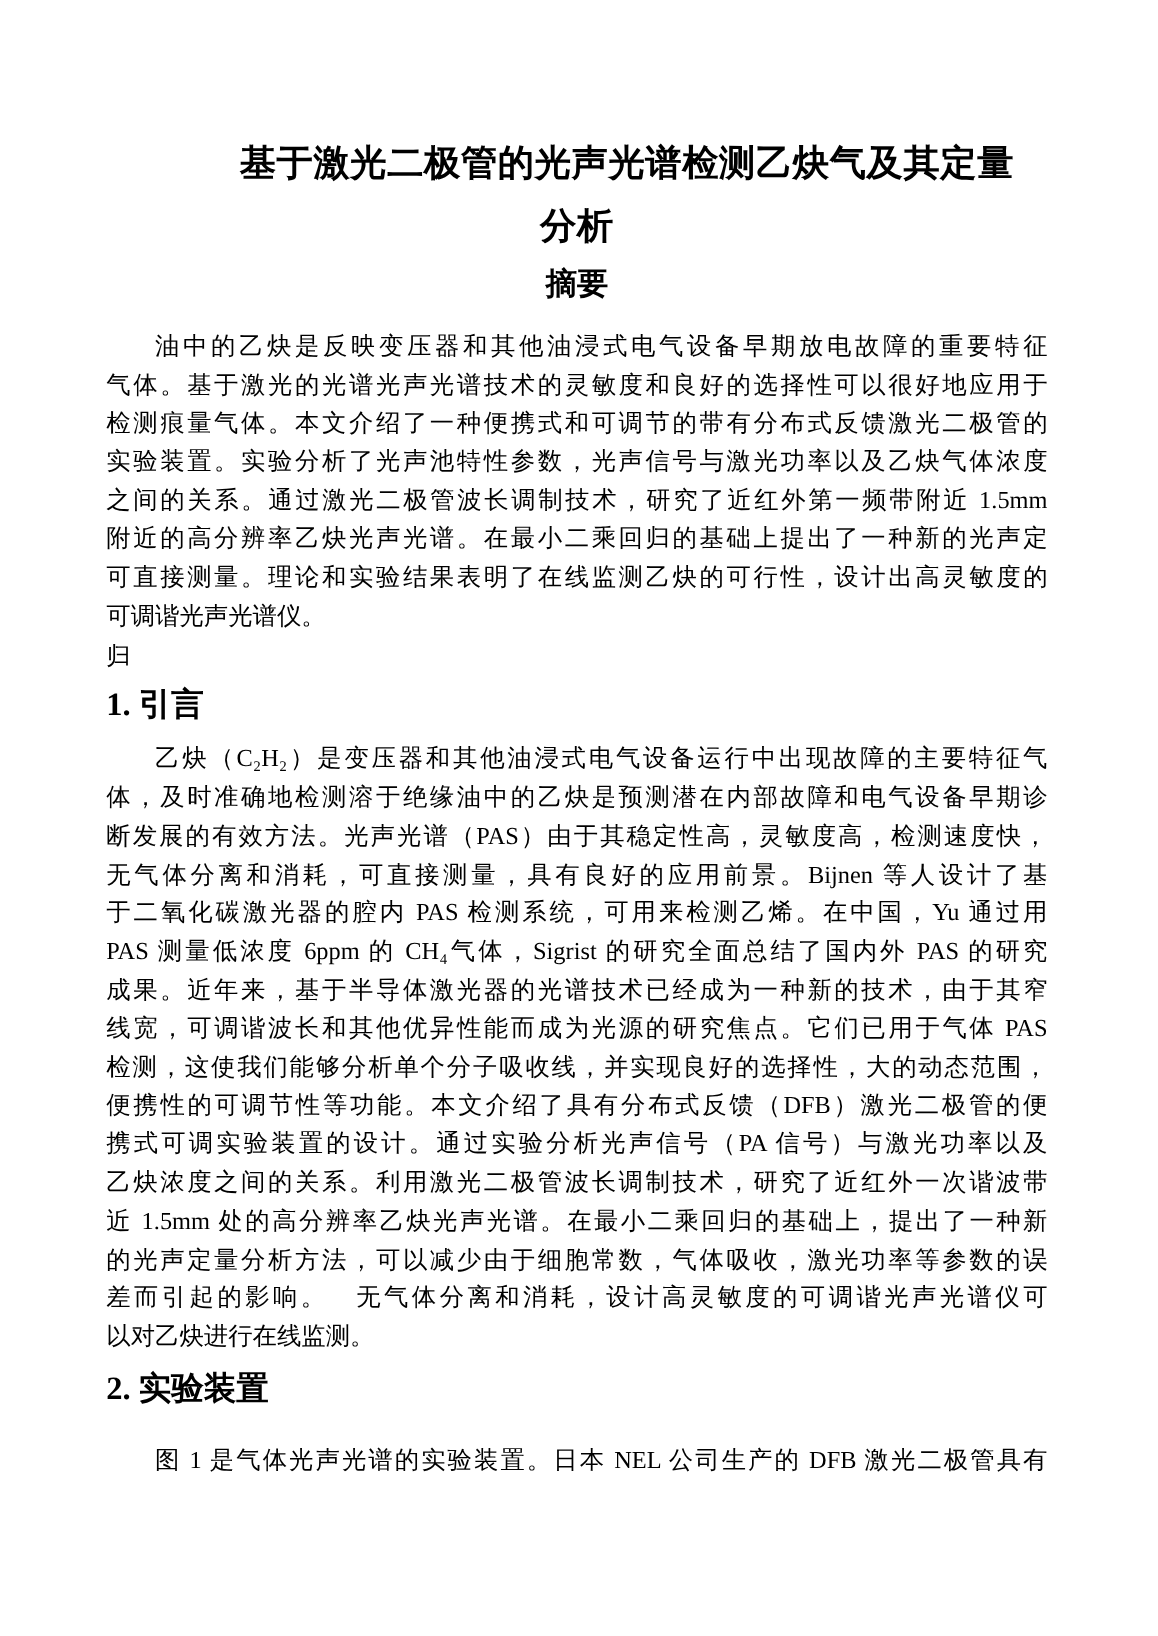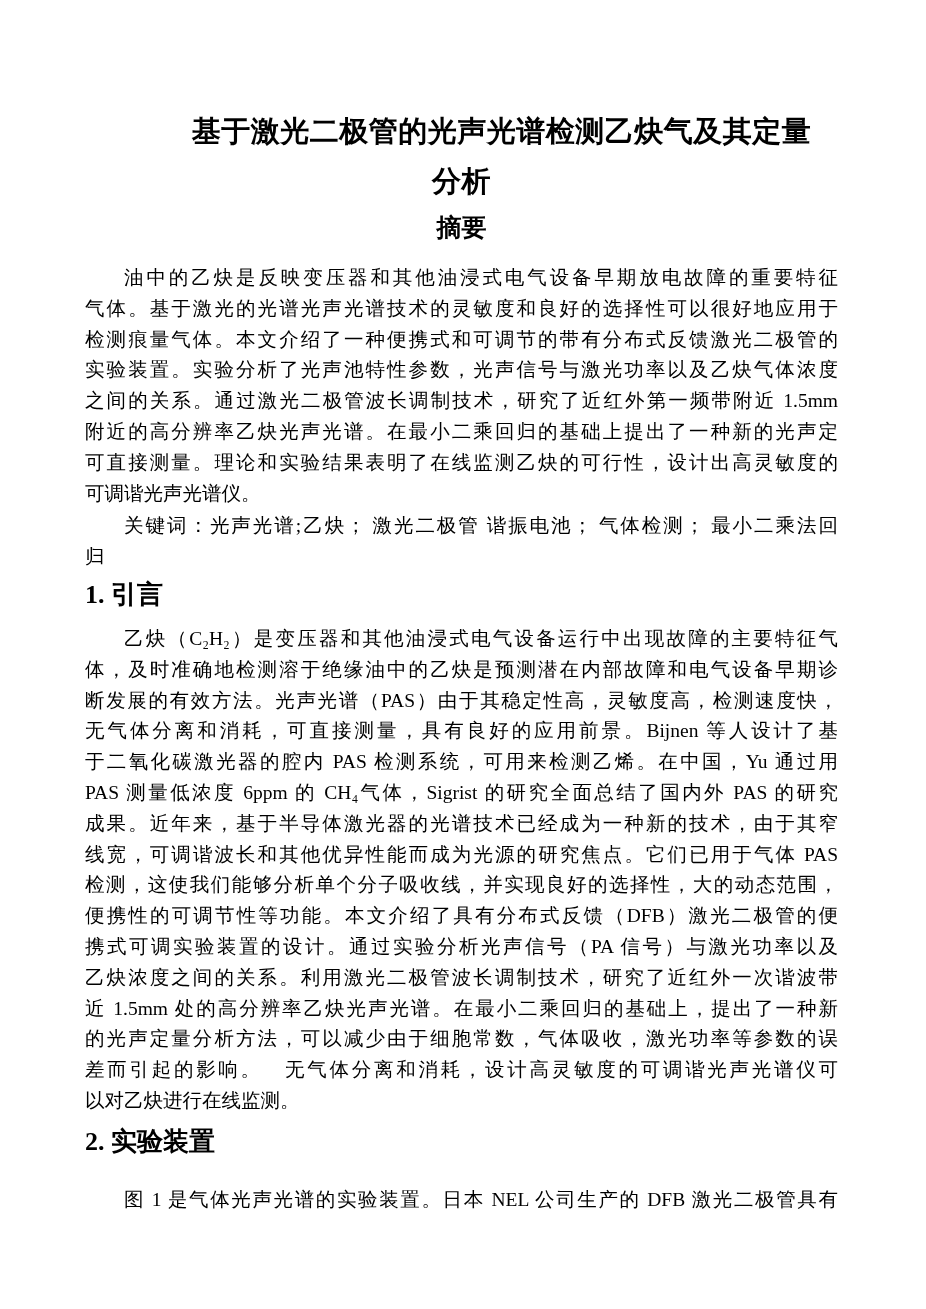--- a/index.html
+++ b/index.html
@@ -79,21 +79,20 @@
         <div class="line">气体。基于激光的光谱光声光谱技术的灵敏度和良好的选择性可以很好地应用于</div>
         <div class="line">检测痕量气体。本文介绍了一种便携式和可调节的带有分布式反馈激光二极管的</div>
         <div class="line">实验装置。实验分析了光声池特性参数，光声信号与激光功率以及乙炔气体浓度</div>
         <div class="line">之间的关系。通过激光二极管波长调制技术，研究了近红外第一频带附近 1.5mm</div>
         <div class="line">附近的高分辨率乙炔光声光谱。在最小二乘回归的基础上提出了一种新的光声定</div>
         <div class="line">可直接测量。理论和实验结果表明了在线监测乙炔的可行性，设计出高灵敏度的</div>
         <div class="line end">可调谐光声光谱仪。</div>
       </div>
 
     <div class="para keywords">
-        <div class="line first">关键词：光声光谱;乙炔； 激光二极管 谐振电池； 气体检测； 最小二乘法回</div>
         <div class="line end">归</div>
       </div>
 
     <h2 class="section-heading intro">1. 引言</h2>
 
     <div class="para intro-body">
         <div class="line first">乙炔（C₂H₂）是变压器和其他油浸式电气设备运行中出现故障的主要特征气</div>
         <div class="line">体，及时准确地检测溶于绝缘油中的乙炔是预测潜在内部故障和电气设备早期诊</div>
         <div class="line">断发展的有效方法。光声光谱（PAS）由于其稳定性高，灵敏度高，检测速度快，</div>
         <div class="line">无气体分离和消耗，可直接测量，具有良好的应用前景。Bijnen 等人设计了基</div>

